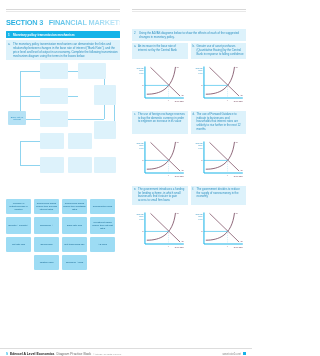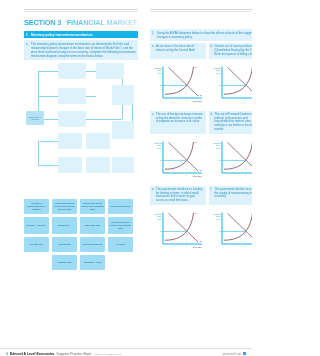--- a/index.html
+++ b/index.html
@@ -3,21 +3,21 @@
 <meta charset="utf-8">
 <style>
   html,body{margin:0;padding:0;}
   body{
     width:252px;height:356px;
     background:#ffffff;
     font-family:"Liberation Sans",sans-serif;
     overflow:hidden;
     position:relative;
   }
-  .spread{display:flex;width:252px;height:256px;padding-left:18px;}
+  .spread{display:flex;width:252px;height:256px;}
   .page{position:relative;height:356px;box-sizing:border-box;}
   .page.left{width:126px;padding:0 6px;}
   .page.right{width:126px;padding:0 6px;}
 
   .toprule{
     height:1px;background:#d8d8d8;margin-top:9px;
   }
   .toprule2{height:1px;background:#e8e8e8;margin-top:1px;}
 
   

